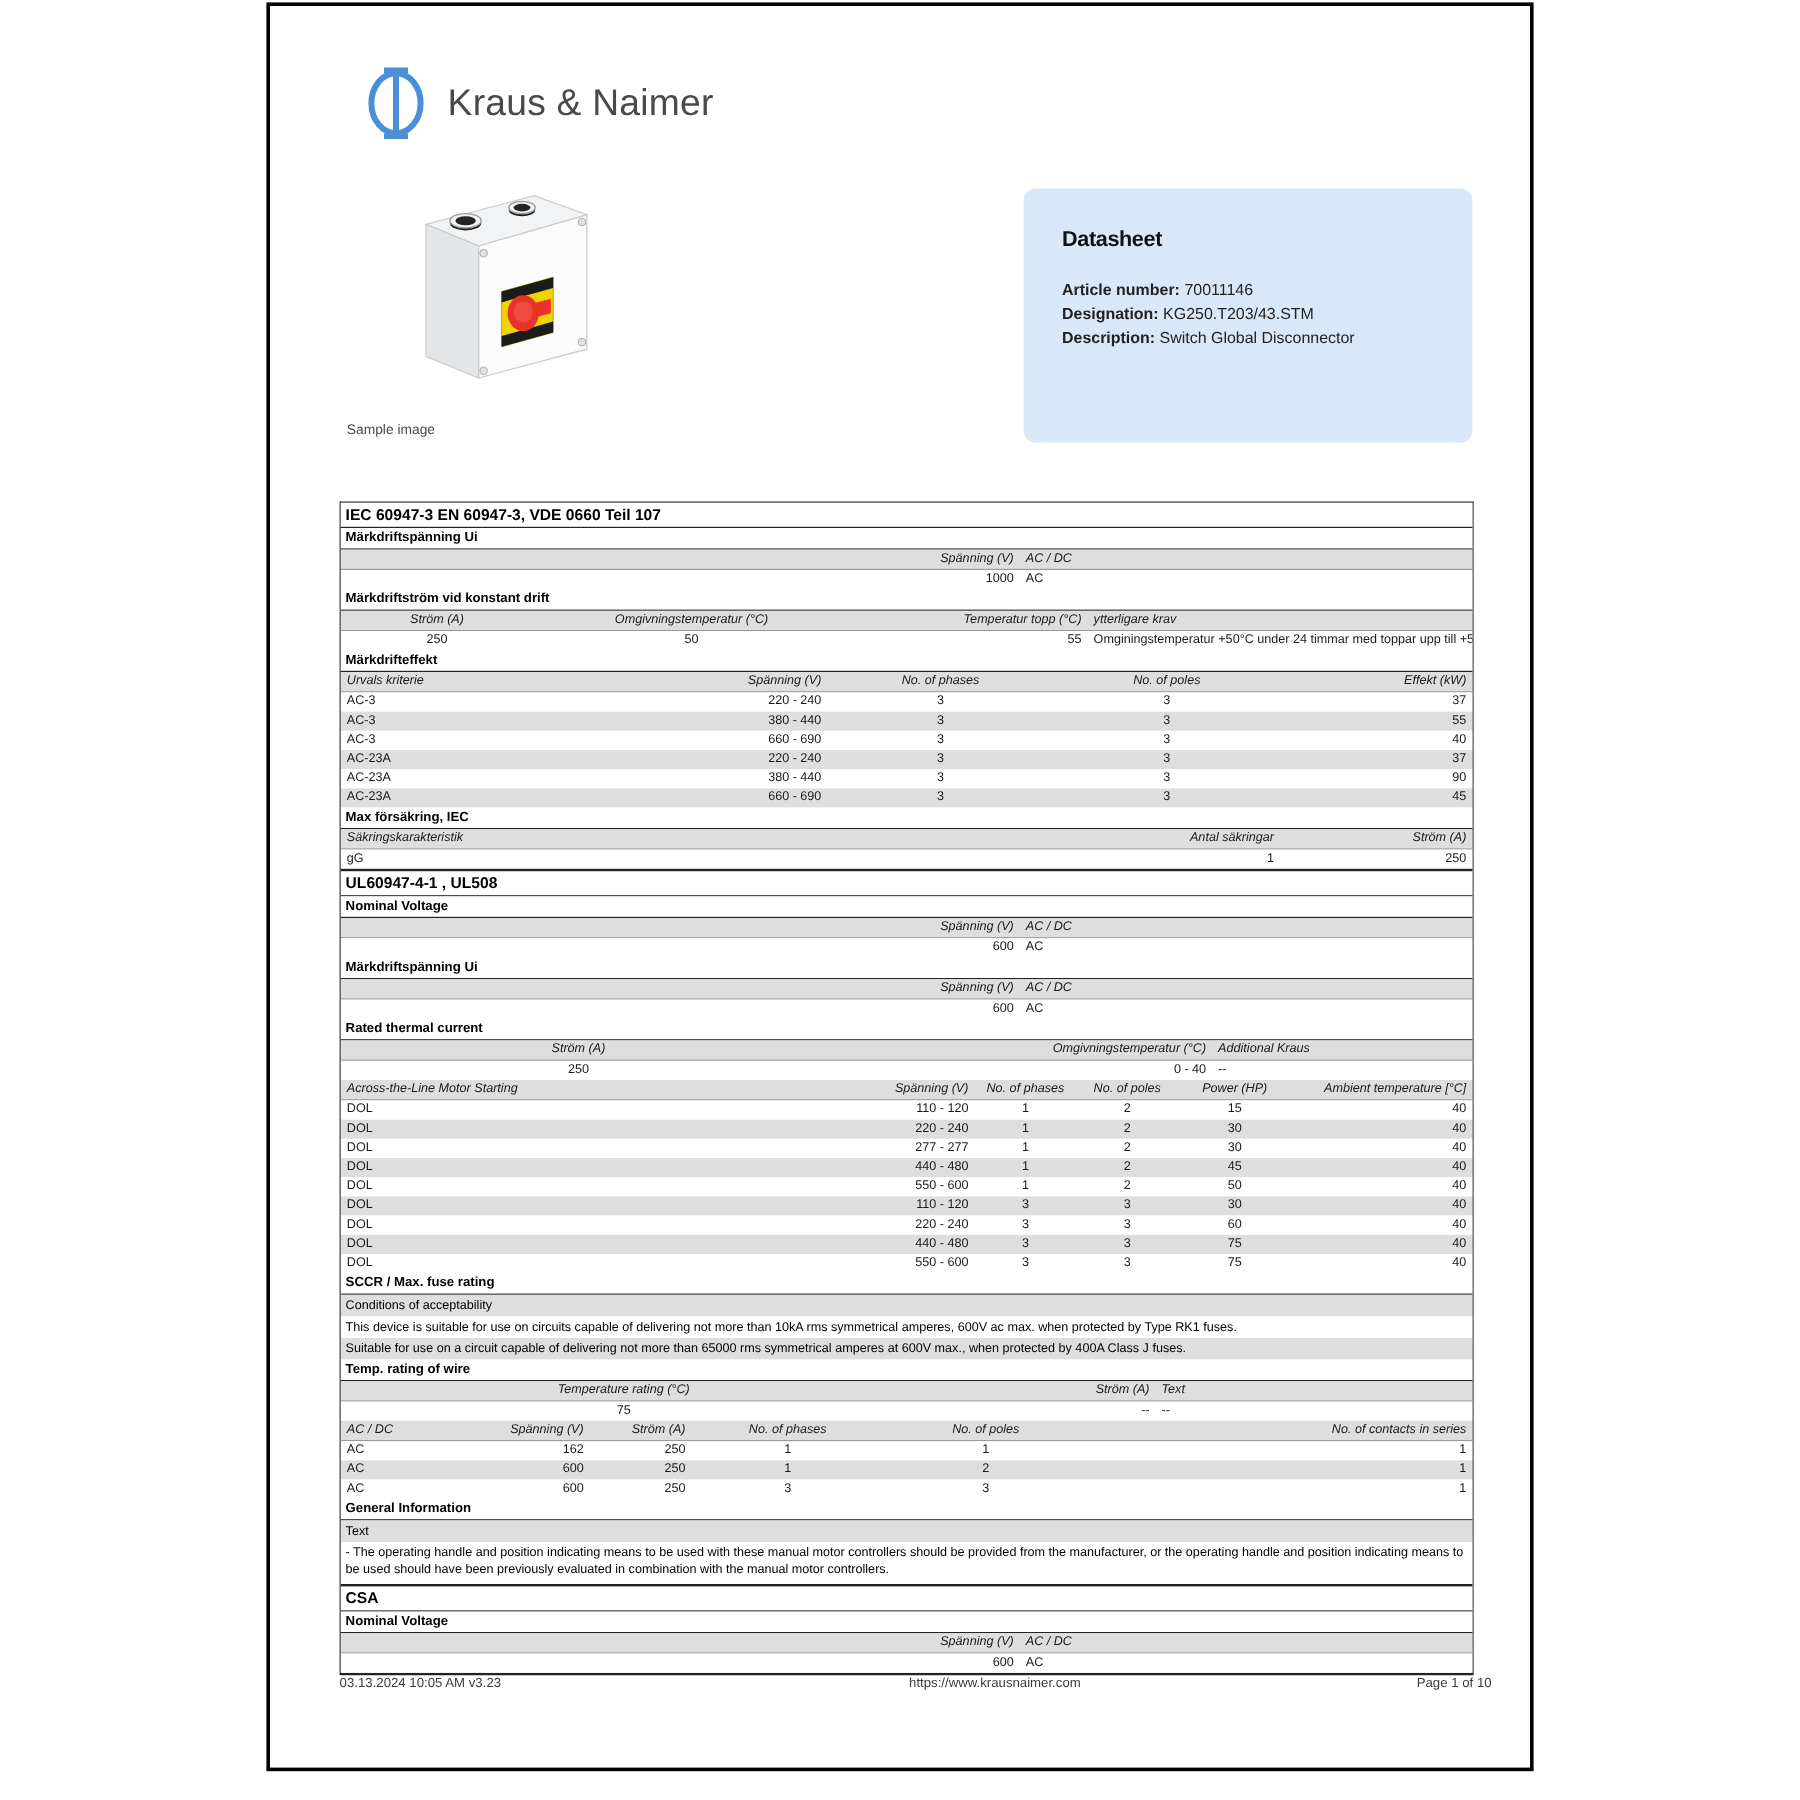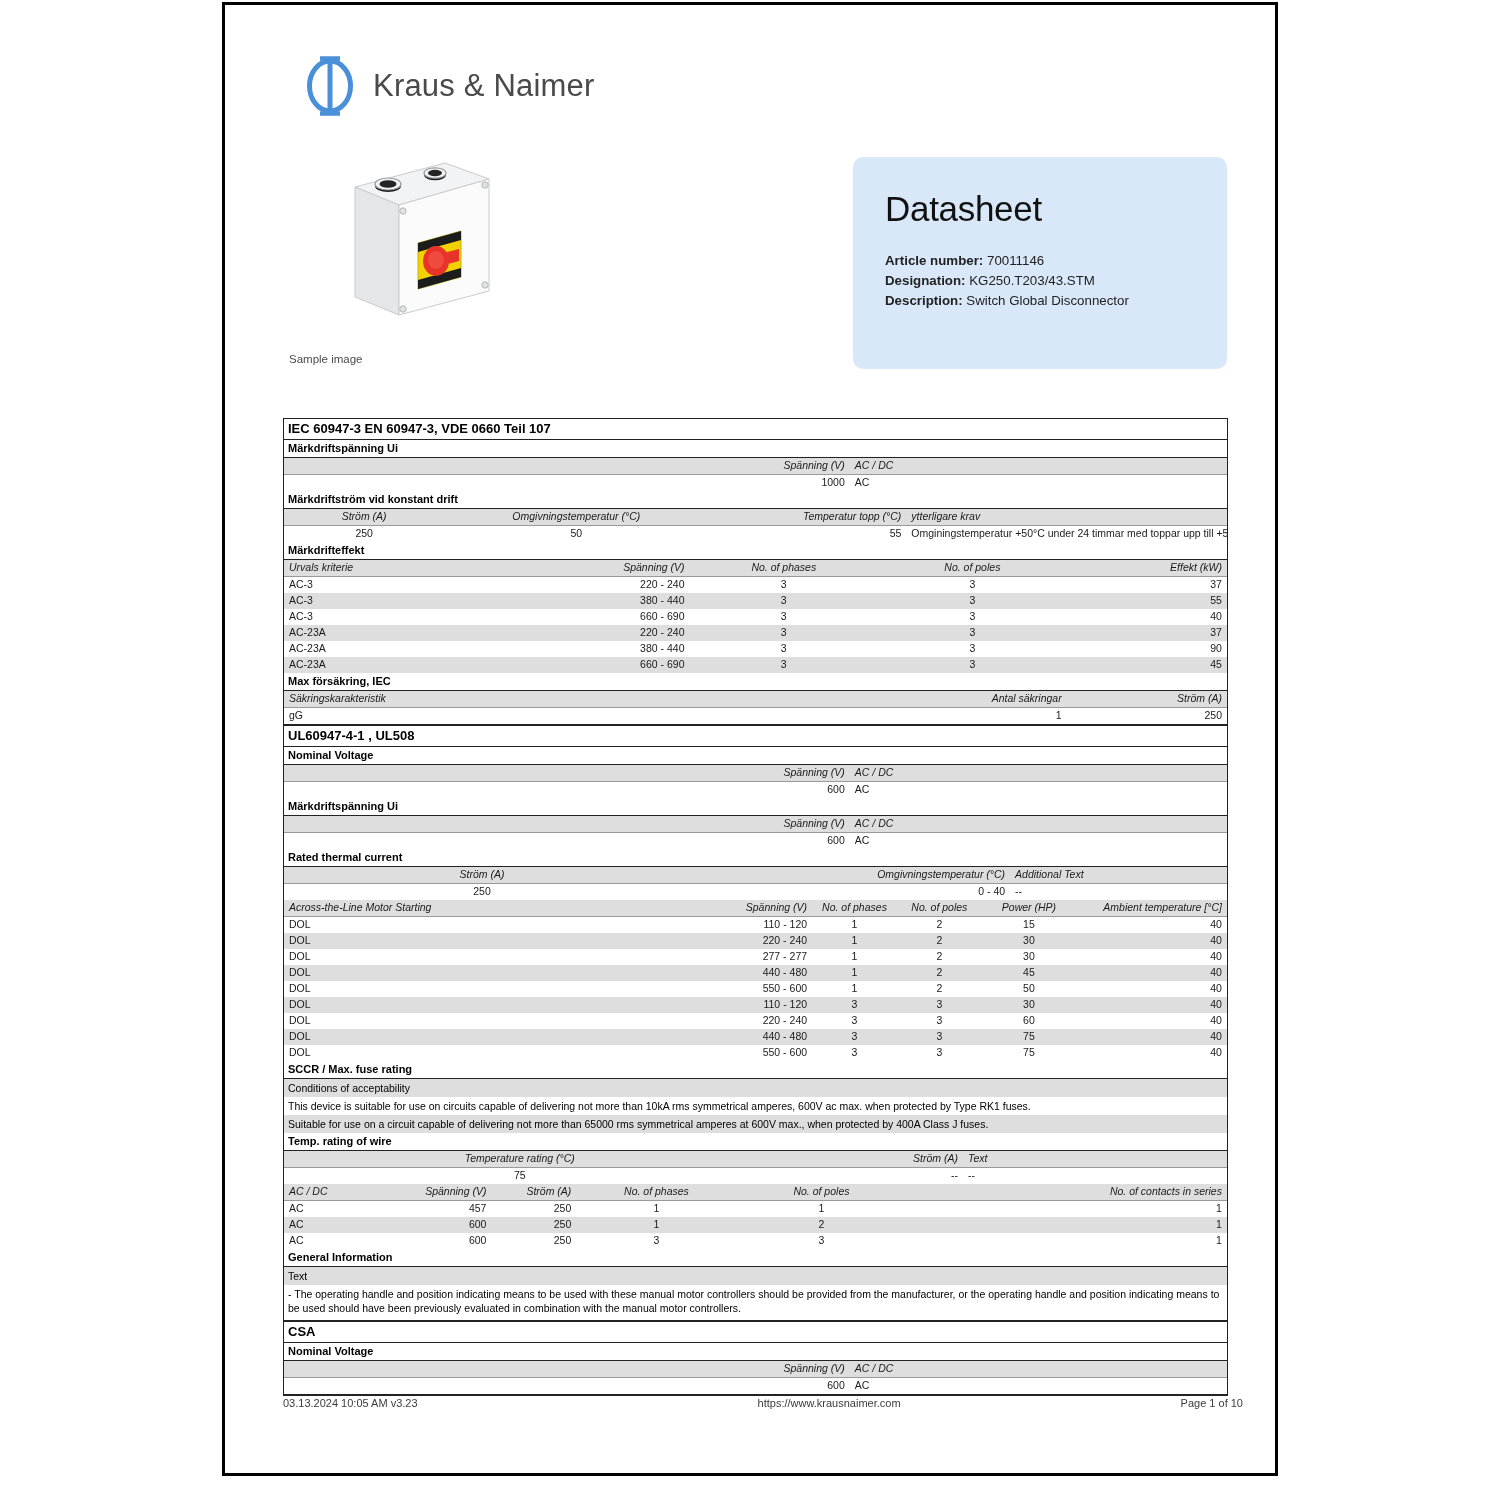--- a/index.html
+++ b/index.html
@@ -61,22 +61,22 @@
     left: 628px;
     top: 152px;
     width: 374px;
     height: 212px;
     background: #d9e8f9;
     border-radius: 10px;
     box-sizing: border-box;
     padding: 32px 0 0 32px;
   }
   .ds-title {
-    font-size: 35px;
-    font-weight: normal;
+    font-size: 18px;
+    font-weight: bold;
     color: #111;
     margin: 0 0 22px 0;
     letter-spacing: -.3px;
   }
   .ds-line {
     font-size: 13.3px;
     color: #222;
     line-height: 20px;
     white-space: nowrap;
   }
@@ -338,21 +338,21 @@
       </div>
       <div class="row r-data">
         <div class="cell tr" style="width:60%">600</div>
         <div class="cell tl" style="width:40%">AC</div>
       </div>
 
       <div class="r-sub">Rated thermal current</div>
       <div class="row r-head">
         <div class="cell tc" style="width:42%">Ström (A)</div>
         <div class="cell tr" style="width:35%">Omgivningstemperatur (°C)</div>
-        <div class="cell tl" style="width:23%">Additional Text</div>
+        <div class="cell tl" style="width:23%">Additional Kraus</div>
       </div>
       <div class="row r-data">
         <div class="cell tc" style="width:42%">250</div>
         <div class="cell tr" style="width:35%">0 - 40</div>
         <div class="cell tl" style="width:23%">--</div>
       </div>
 
       <div class="row r-head">
         <div class="cell tl" style="width:45%">Across-the-Line Motor Starting</div>
         <div class="cell tr" style="width:11%">Spänning (V)</div>
@@ -457,21 +457,21 @@
         <div class="cell tl" style="width:11%">AC / DC</div>
         <div class="cell tr" style="width:11%">Spänning (V)</div>
         <div class="cell tr" style="width:9%">Ström (A)</div>
         <div class="cell tc" style="width:17%">No. of phases</div>
         <div class="cell tc" style="width:18%">No. of poles</div>
         <div class="cell tr" style="width:34%">No. of contacts in series</div>
       </div>
       <div>
         <div class="row r-data">
           <div class="cell tl" style="width:11%">AC</div>
-          <div class="cell tr" style="width:11%">457</div>
+          <div class="cell tr" style="width:11%">162</div>
           <div class="cell tr" style="width:9%">250</div>
           <div class="cell tc" style="width:17%">1</div>
           <div class="cell tc" style="width:18%">1</div>
           <div class="cell tr" style="width:34%">1</div>
         </div>
         <div class="row r-data alt">
           <div class="cell tl" style="width:11%">AC</div>
           <div class="cell tr" style="width:11%">600</div>
           <div class="cell tr" style="width:9%">250</div>
           <div class="cell tc" style="width:17%">1</div>

